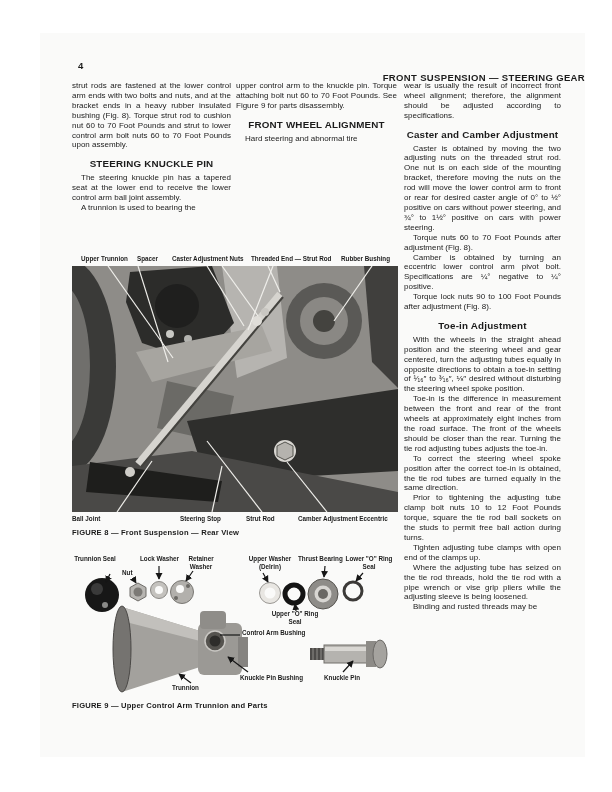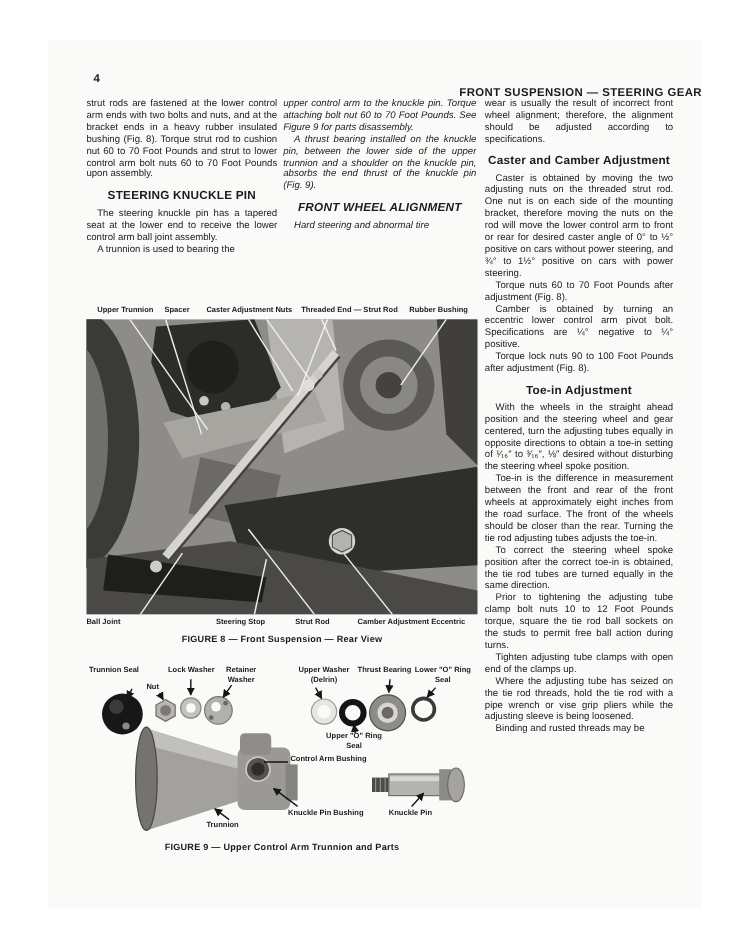--- a/index.html
+++ b/index.html
@@ -10,26 +10,26 @@
   .pagenum{position:absolute;left:38px;top:27px;font-size:9.5px;font-weight:bold;}
   .htitle{position:absolute;left:0;top:39px;width:100%;text-align:right;
           font-size:9.5px;font-weight:bold;letter-spacing:.35px;}
   
   .col{position:absolute;top:48px;font-size:8px;line-height:9.9px;text-align:justify;
        overflow:hidden;hyphens:auto;-webkit-hyphens:auto;}
   .col p{margin:0;text-indent:9px;}
   .col p.noindent{text-indent:0;}
   .col h3{font-size:9.8px;margin:9px 0 4px;letter-spacing:.2px;text-align:center;}
   #col-left{left:32px;width:159px;height:168px;}
-  #col-mid{left:196px;width:161px;height:168px;font-style:italic;}
+  #col-mid{left:196px;width:161px;height:168px;}
   #col-right{left:364px;width:157px;height:640px;}
   
   .figlab{position:absolute;font-size:6.3px;font-weight:bold;line-height:8px;white-space:nowrap;}
   .figlab.wrap{white-space:normal;text-align:center;}
-  .figcap{position:absolute;left:32px;width:326px;text-align:center;
+  .figcap{position:absolute;left:32px;width:326px;
           font-size:7.6px;font-weight:bold;letter-spacing:.2px;}
   #fig8-photo{position:absolute;left:32px;top:233px;width:326px;height:246px;}
   #fig9{position:absolute;left:32px;top:520px;width:326px;height:157px;}
   #fig9 svg{position:absolute;left:0;top:0;}
 </style>
 </head>
 <body>
 
 <div id="canvas">
   <div class="page">
@@ -39,21 +39,20 @@
 
     <div class="col" id="col-left">
       <p class="noindent">strut rods are fastened at the lower control arm ends with two bolts and nuts, and at the bracket ends in a heavy rubber insulated bushing (Fig. 8). Torque strut rod to cushion nut 60 to 70 Foot Pounds and strut to lower control arm bolt nuts 60 to 70 Foot Pounds upon assembly.</p>
       <h3>STEERING KNUCKLE PIN</h3>
       <p>The steering knuckle pin has a tapered seat at the lower end to receive the lower control arm ball joint assembly.</p>
       <p>A trunnion is used to bearing the</p>
     </div>
 
     <div class="col" id="col-mid">
       <p class="noindent">upper control arm to the knuckle pin. Torque attaching bolt nut 60 to 70 Foot Pounds. See Figure 9 for parts disassembly.</p>
-      <p>A thrust bearing installed on the knuckle pin, between the lower side of the upper trunnion and a shoulder on the knuckle pin, absorbs the end thrust of the knuckle pin (Fig. 9).</p>
       <h3>FRONT WHEEL ALIGNMENT</h3>
       <p>Hard steering and abnormal tire</p>
     </div>
 
     <div class="col" id="col-right">
       <p class="noindent">wear is usually the result of incorrect front wheel alignment; therefore, the alignment should be adjusted according to specifications.</p>
       <h3>Caster and Camber Adjustment</h3>
       <p>Caster is obtained by moving the two adjusting nuts on the threaded strut rod. One nut is on each side of the mounting bracket, therefore moving the nuts on the rod will move the lower control arm to front or rear for desired caster angle of 0° to ½° positive on cars without power steering, and ¾° to 1½° positive on cars with power steering.</p>
       <p>Torque nuts 60 to 70 Foot Pounds after adjustment (Fig. 8).</p>
       <p>Camber is obtained by turning an eccentric lower control arm pivot bolt. Specifications are ¼° negative to ¼° positive.</p>

